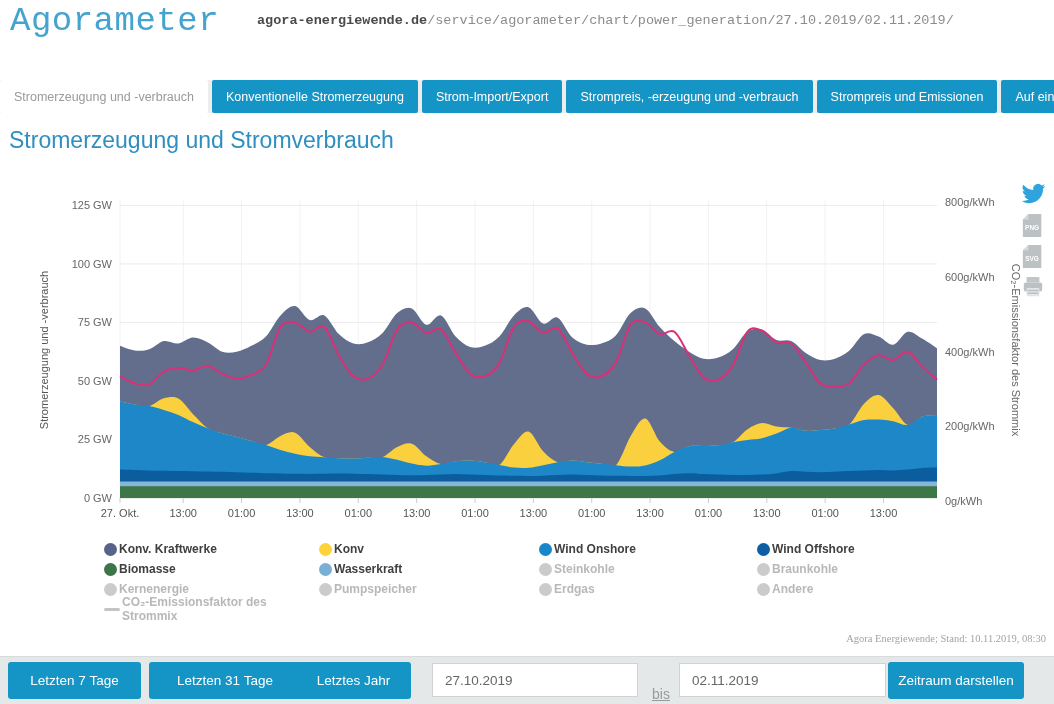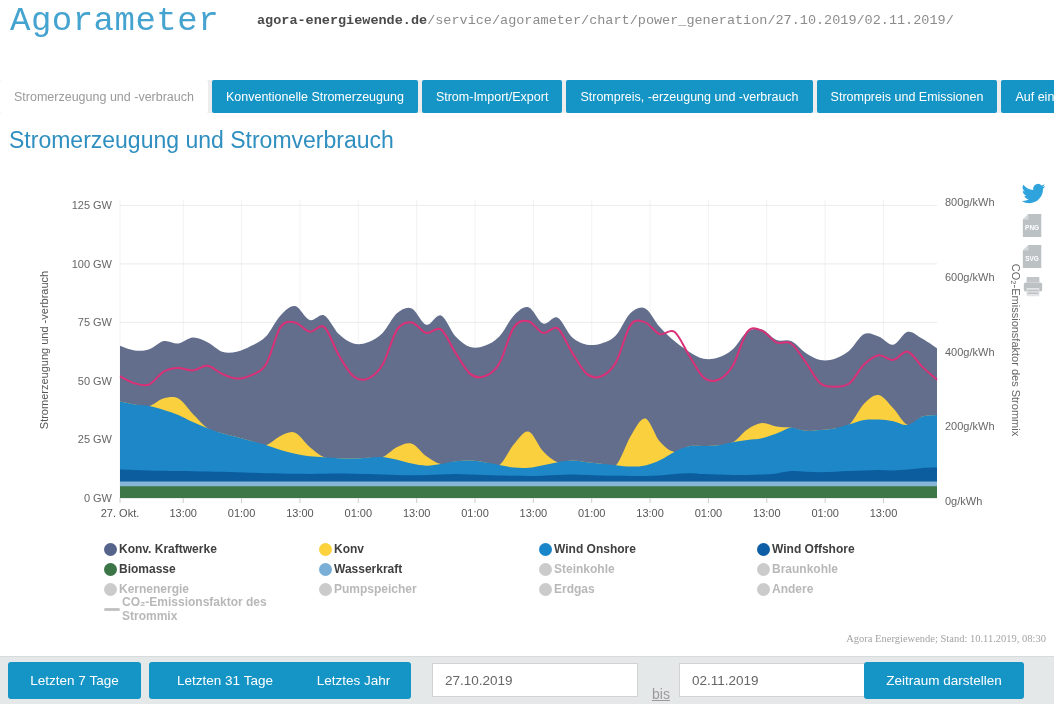--- a/index.html
+++ b/index.html
@@ -212,16 +212,16 @@
 
   <div class="attribution">Agora Energiewende; Stand: 10.11.2019, 08:30</div>
 
   <div class="toolbar">
     <button class="tb-btn" style="left:8px;width:133px">Letzten 7 Tage</button>
     <button class="tb-btn" style="left:149px;width:152px">Letzten 31 Tage</button>
     <button class="tb-btn" style="left:296px;width:115px">Letztes Jahr</button>
     <input class="tb-input" style="left: 432px; width: 206px;" value="27.10.2019">
     <span class="bis" style="left:652px">bis</span>
     <input class="tb-input" style="left: 679px; width: 207px;" value="02.11.2019">
-    <button class="tb-btn" style="left:864px;width:160px">Zeitraum darstellen</button>
+    <button class="tb-btn" style="left:888px;width:136px">Zeitraum darstellen</button>
   </div>
 
 </div>
 
 </body></html>

